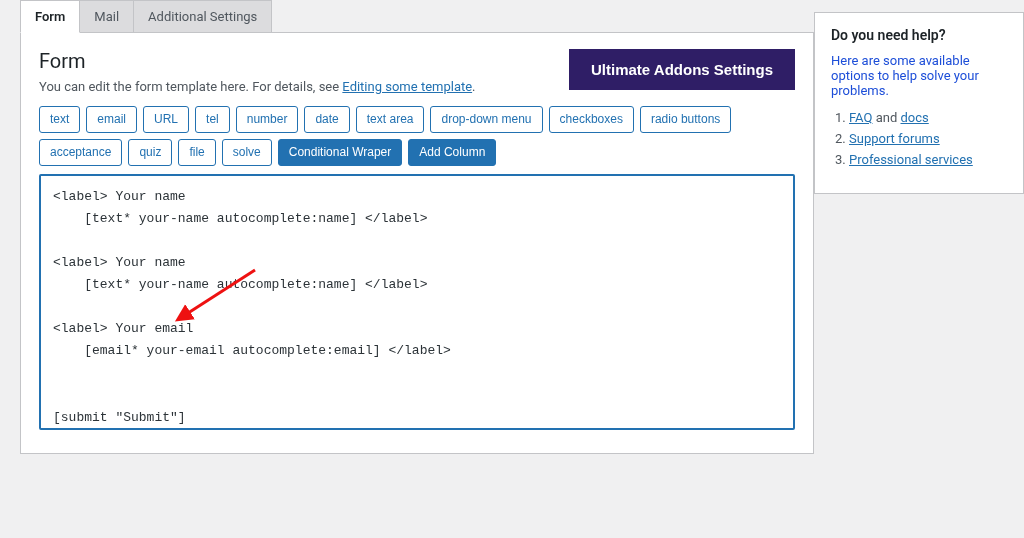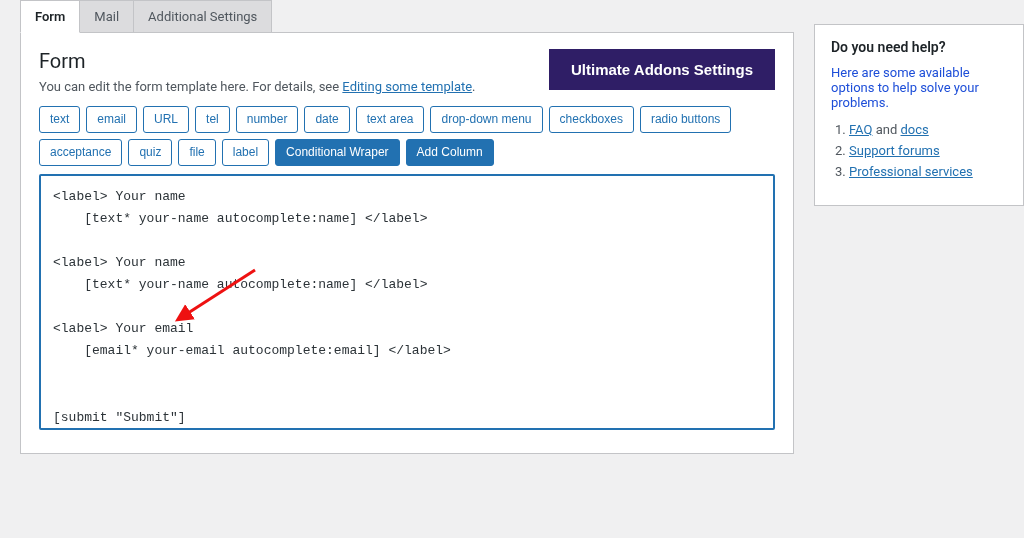--- a/index.html
+++ b/index.html
@@ -8,21 +8,20 @@
     height: 538px;
     font-family: -apple-system, BlinkMacSystemFont, "Segoe UI", Roboto, Helvetica, Arial, sans-serif;
     font-size: 13px;
     background: #f0f0f1;
     color: #2c3338;
     overflow: hidden;
   }
   .root {
     display: flex;
     align-items: flex-start;
-    gap: 20px;
     padding: 0 0 0 0;
   }
   
   .main {
     flex: 1;
     padding: 0 0 0 20px;
     min-width: 0;
   }
   .tabs {
     display: flex;
@@ -133,21 +132,21 @@
     height: 60px;
   }
   .arrow-overlay svg { overflow: visible; }
   
   .sidebar {
     width: 210px;
     flex: 0 0 210px;
     background: #fff;
     border: 1px solid #c3c4c7;
     padding: 14px 16px 20px 16px;
-    margin-top: 24px;
+    margin-top: 12px;
   }
   .sidebar h3 {
     font-size: 14px;
     font-weight: 600;
     color: #1d2327;
     margin-bottom: 10px;
   }
   .sidebar p {
     font-size: 13px;
     color: #1d4ed8;
@@ -193,21 +192,21 @@
         <button class="tag-btn">tel</button>
         <button class="tag-btn">number</button>
         <button class="tag-btn">date</button>
         <button class="tag-btn">text area</button>
         <button class="tag-btn">drop-down menu</button>
         <button class="tag-btn">checkboxes</button>
         <button class="tag-btn">radio buttons</button>
         <button class="tag-btn">acceptance</button>
         <button class="tag-btn">quiz</button>
         <button class="tag-btn">file</button>
-        <button class="tag-btn">label</button>
+        <button class="tag-btn">solve</button>
         <button class="tag-btn solid">Conditional Wraper</button>
         <button class="tag-btn solid">Add Column</button>
       </div>
 
       <textarea class="code-area" spellcheck="false" style="">&lt;label&gt; Your name
     [text* your-name autocomplete:name] &lt;/label&gt;
 
 &lt;label&gt; Your name
     [text* your-name autocomplete:name] &lt;/label&gt;
 

